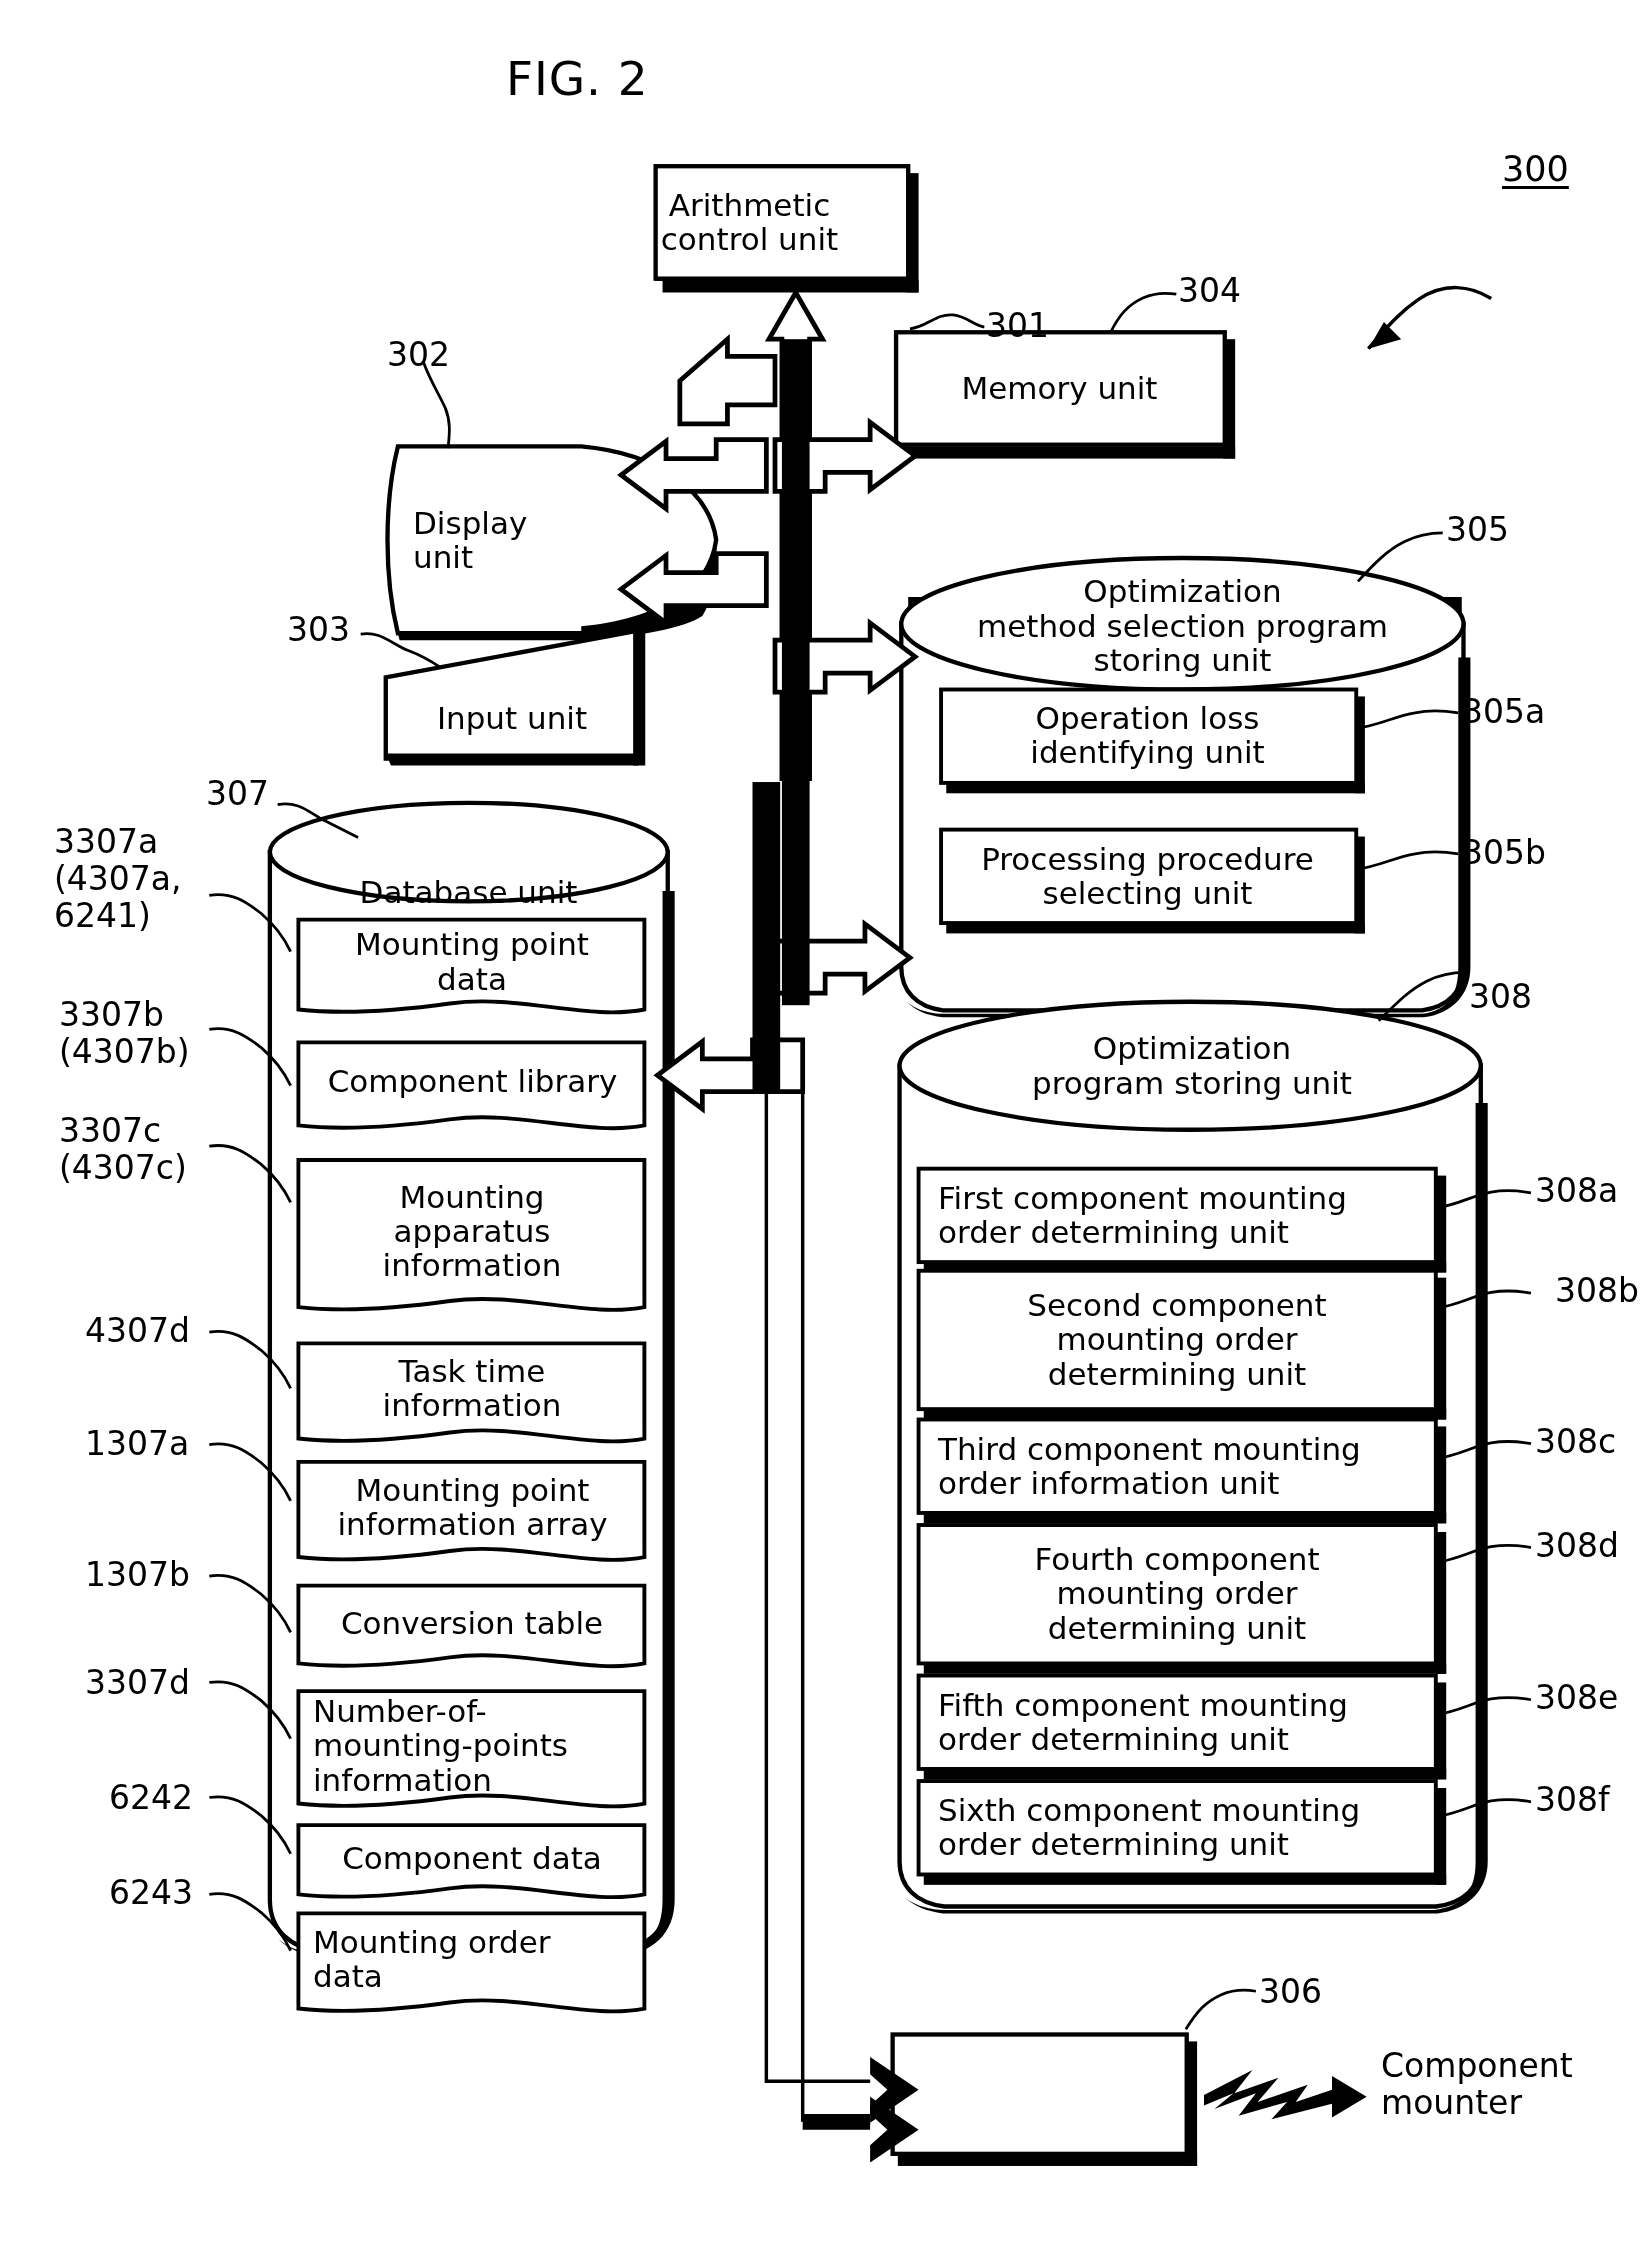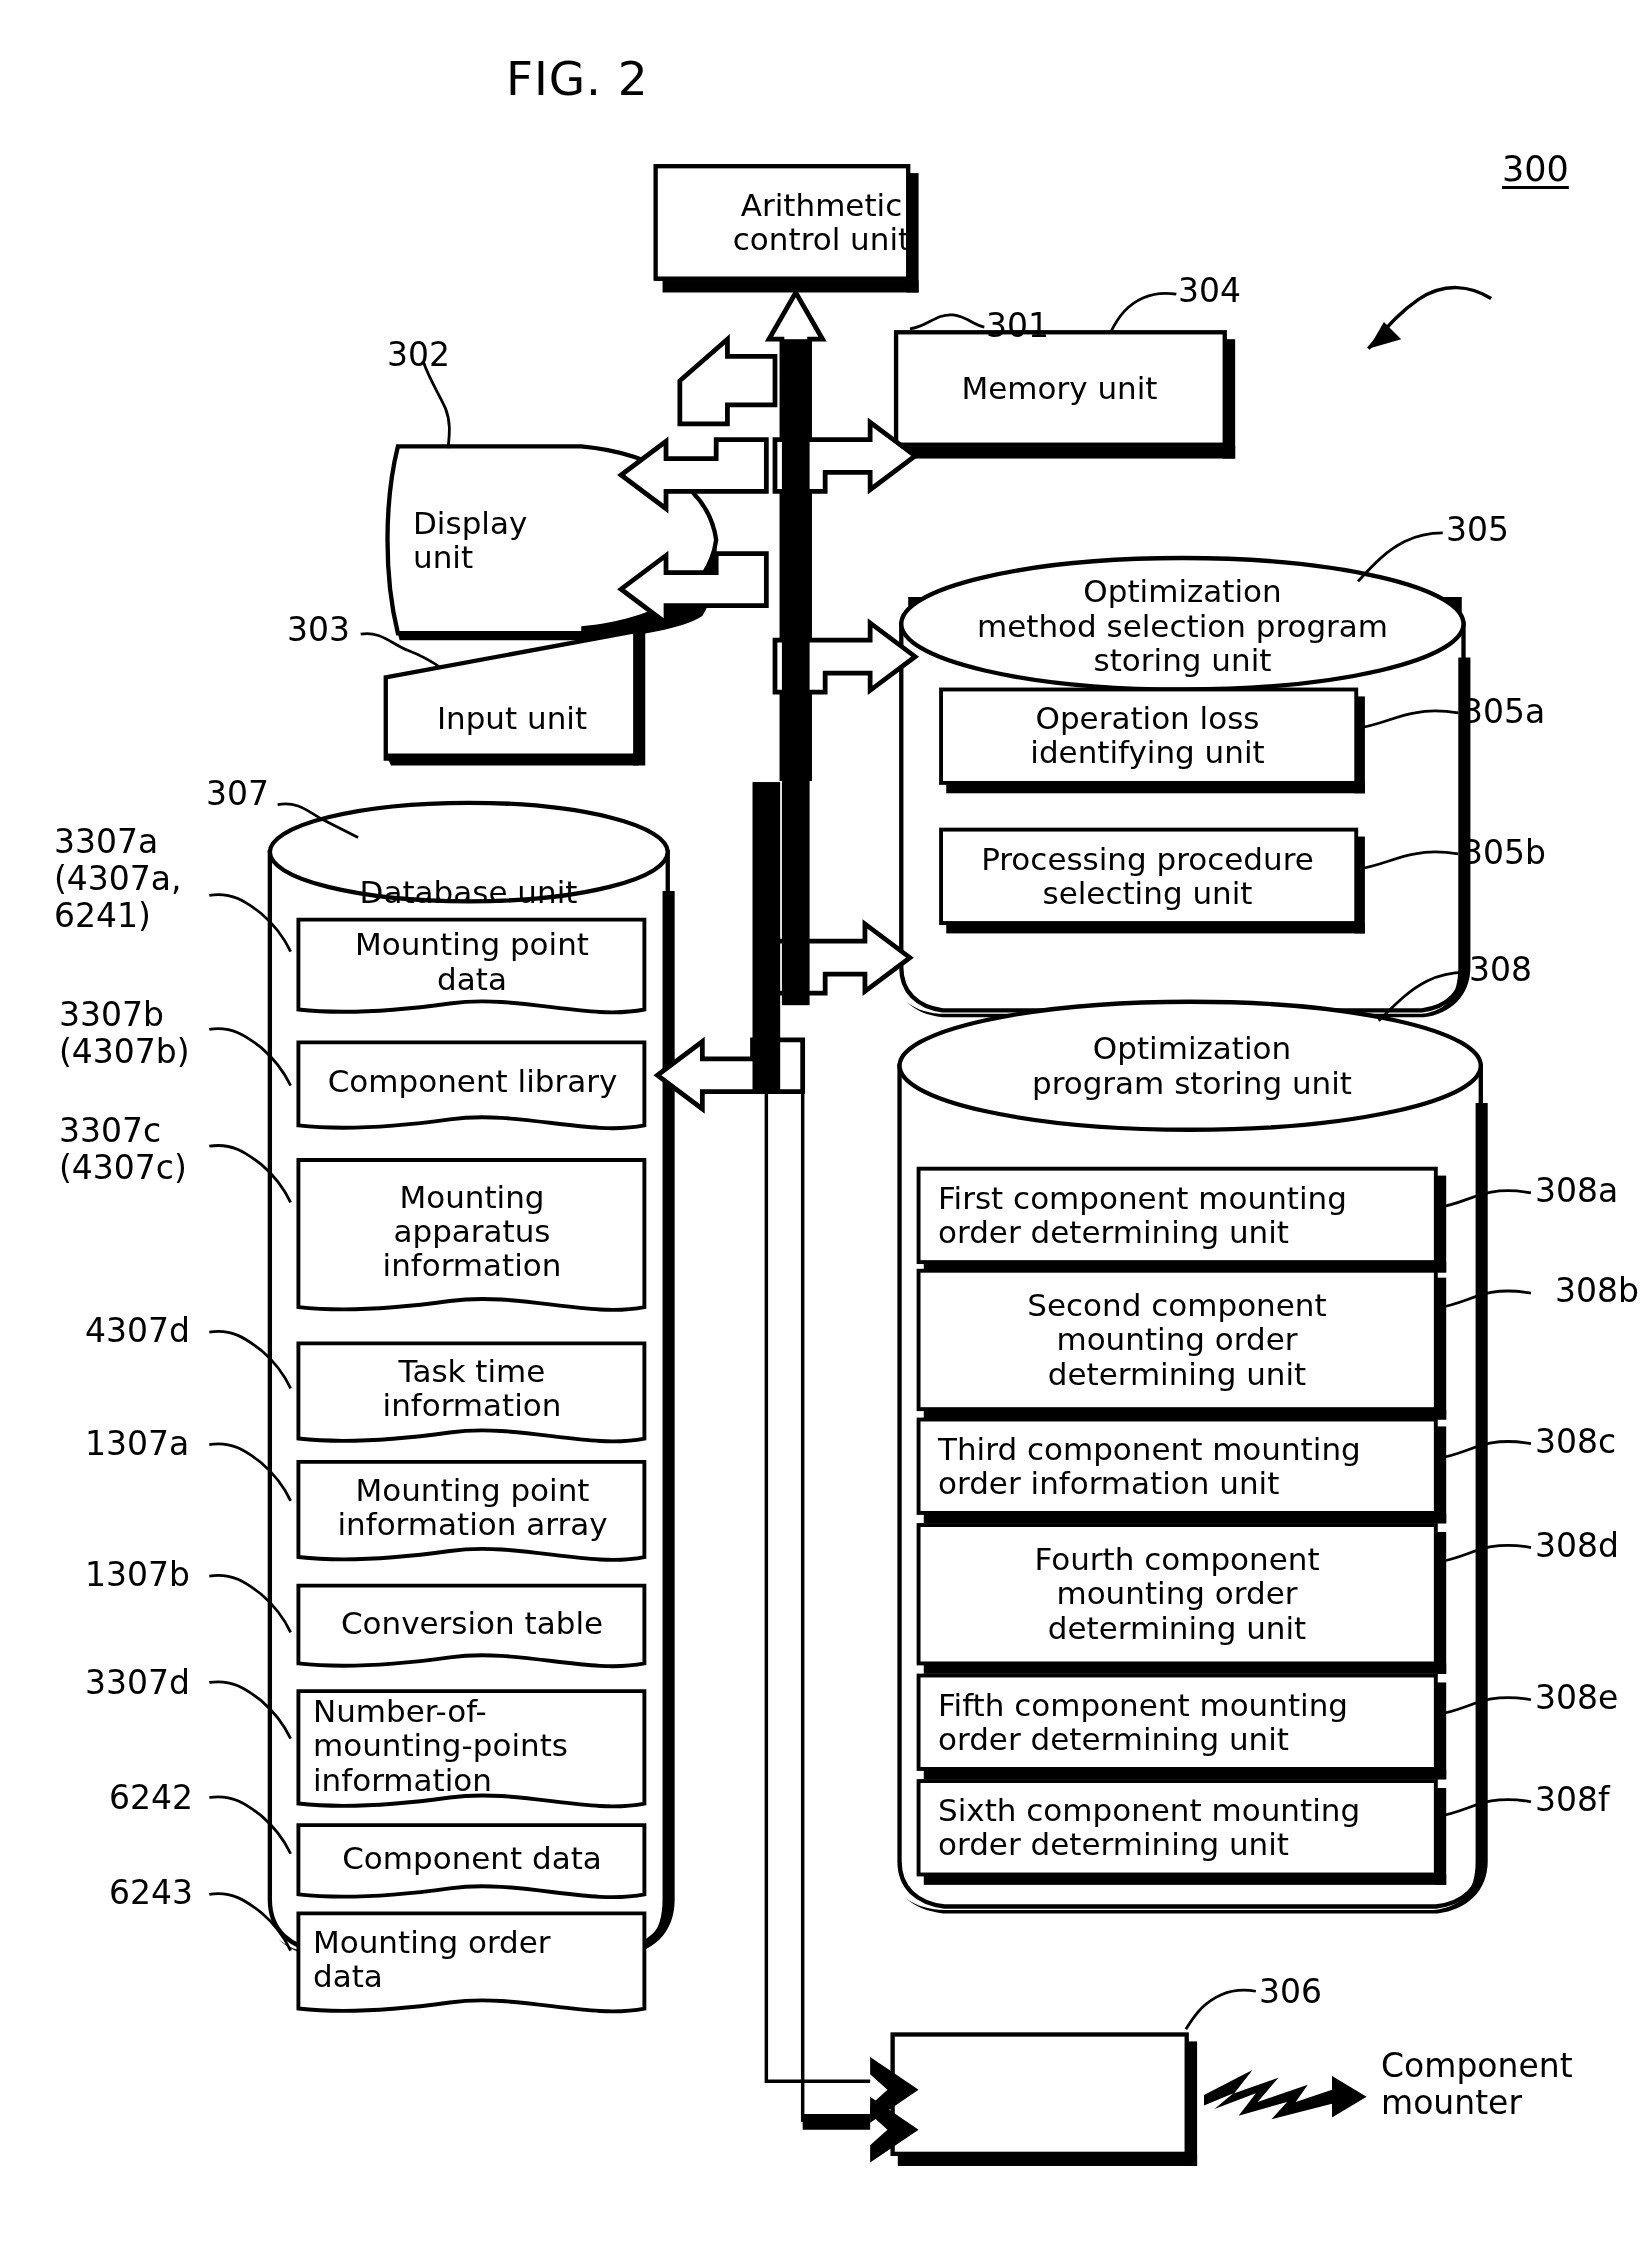--- a/index.html
+++ b/index.html
@@ -239,21 +239,21 @@
 
     <path class="sh" d="M928 2444 L928 2462 L1006 2462 L1006 2444 Z"></path>
     <path class="ln" d="M928 1262 L928 2453" stroke-width="14"></path>
     <path class="sh" d="M1006 2424 L1062 2462 L1006 2500 L1006 2480 L1026 2462 L1006 2444 Z"></path>
   </svg>
 
   <div class="lbl fig-title" style="left:506px; top:54px;">FIG. 2</div>
 
   <div class="lbl refnum refnum-300" style="left:1502px; top:151px;">300</div>
 
-  <div class="boxtext" style="left:696px; top:166px; width:251px; height:112px;">Arithmetic
+  <div class="boxtext" style="left:624px; top:166px; width:251px; height:112px;">Arithmetic
 control unit</div>
   <div class="lbl refnum" style="left:986px; top:308px;">301</div>
 
   <div class="boxtext left" style="left:413px; top:484px; width:208px; height:112px;">Display
 unit</div>
   <div class="lbl refnum" style="left:387px; top:337px;">302</div>
 
   <div class="boxtext" style="left:391px; top:683px; width:242px; height:71px;">Input unit</div>
   <div class="lbl refnum" style="left:287px; top:612px;">303</div>
 
@@ -268,21 +268,21 @@
   <div class="boxtext" style="left:941px; top:689px; width:413px; height:92px;">Operation loss
 identifying unit</div>
   <div class="lbl refnum" style="left:1462px; top:694px;">305a</div>
 
   <div class="boxtext" style="left:941px; top:830px; width:413px; height:92px;">Processing procedure
 selecting unit</div>
   <div class="lbl refnum" style="left:1462px; top:835px;">305b</div>
 
   <div class="cyl-title" style="left:915px; top:1026px; width:554px; height:80px;">Optimization
 program storing unit</div>
-  <div class="lbl refnum" style="left:1469px; top:952px;">308</div>
+  <div class="lbl refnum" style="left:1469px; top:979px;">308</div>
 
   <div class="boxtext left" style="left:931px; top:1169px; width:500px; height:92px; padding-left:7px;">First component mounting
 order determining unit</div>
   <div class="lbl refnum" style="left:1535px; top:1173px;">308a</div>
 
   <div class="boxtext" style="left:919px; top:1271px; width:516px; height:137px;">Second component
 mounting order
 determining unit</div>
   <div class="lbl refnum" style="left:1535px; top:1273px;margin-left:20px;">308b</div>
 

